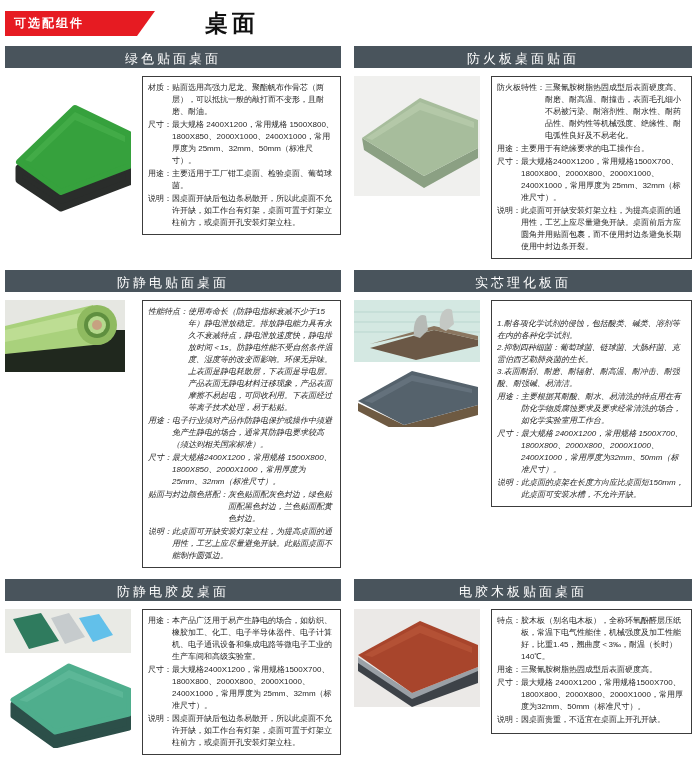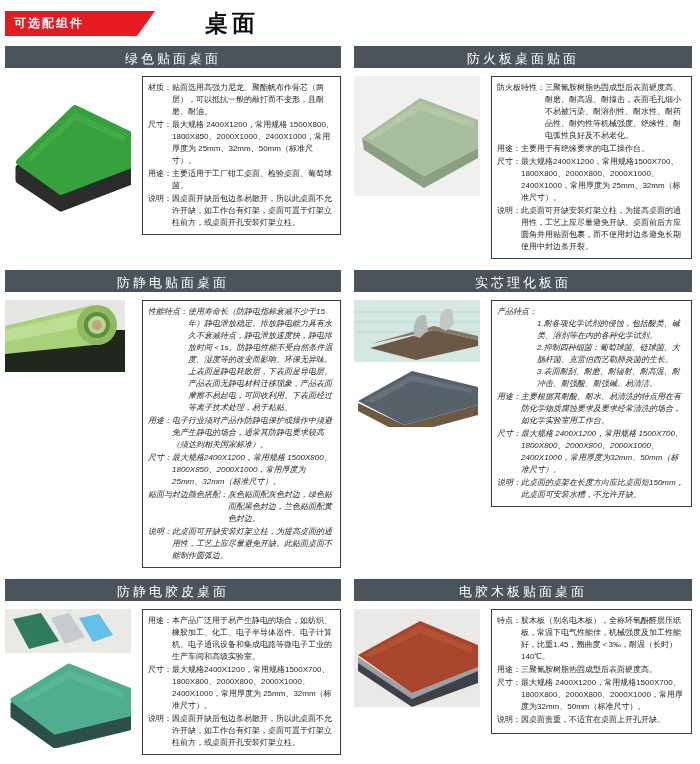--- a/index.html
+++ b/index.html
@@ -181,21 +181,20 @@
             <svg width="126" height="62" viewBox="0 0 126 62">
               <rect x="0" y="0" width="126" height="62" fill="#ffffff"></rect>
               <polygon points="4,38 50,60 124,40 124,50 50,70 4,46" fill="#6e5a42"></polygon>
               <polygon points="4,36 58,6 124,22 124,40 50,60" fill="#55626c"></polygon>
               <polygon points="10,36 58,10 118,24 118,28 58,16 18,38" fill="#6b7883" opacity="0.7"></polygon>
             </svg>
           </div>
         </div>
         <div class="spec-box">
             <div class="spec-line">
-              <span class="spec-label">产品特点：</span>
               <span class="spec-text">
 1.耐各项化学试剂的侵蚀，包括酸类、碱类、溶剂等在内的各种化学试剂。
 2.抑制四种细菌：葡萄球菌、链球菌、大肠杆菌、克雷伯西艺勒肺炎菌的生长。
 3.表面耐刮、耐磨、耐辐射、耐高温、耐冲击、耐强酸、耐强碱、易清洁。</span>
             </div>
             <div class="spec-line">
               <span class="spec-label">用途：</span>
               <span class="spec-text">主要根据其耐酸、耐水、易清洗的特点用在有防化学物质腐蚀要求及要求经常清洗的场合，如化学实验室用工作台。</span>
             </div>
             <div class="spec-line">

